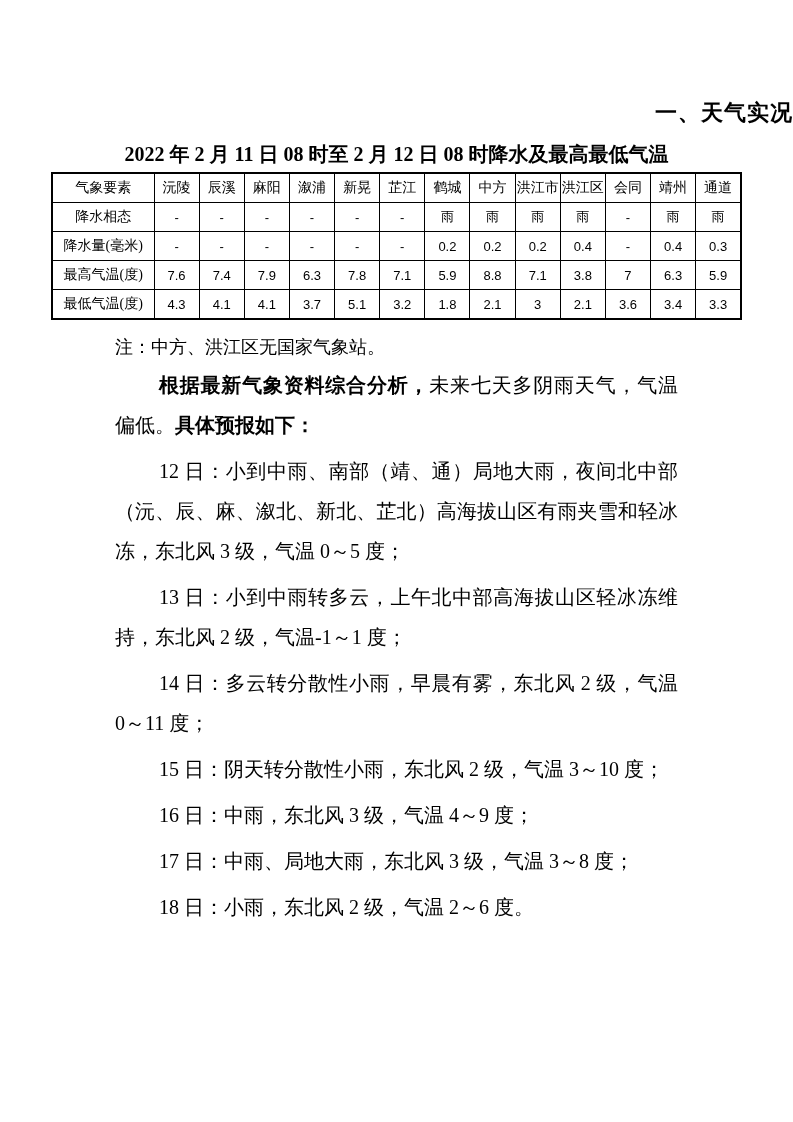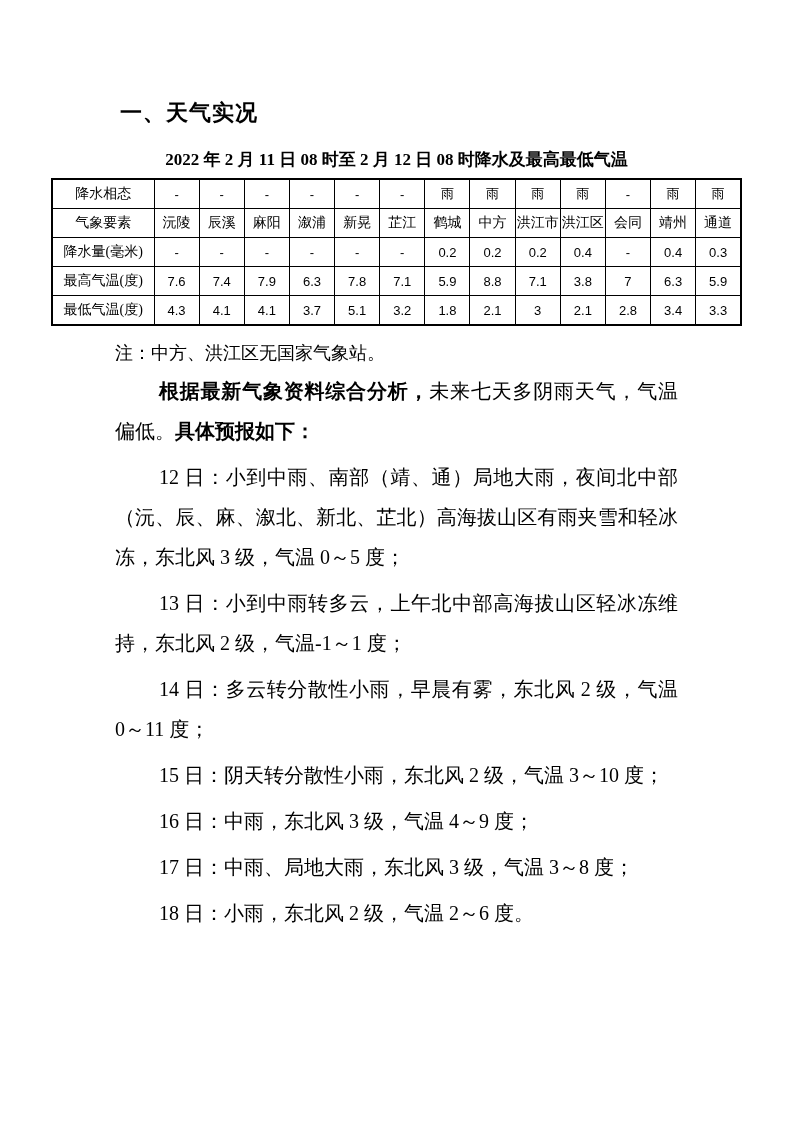--- a/index.html
+++ b/index.html
@@ -19,27 +19,27 @@
     box-sizing: border-box;
   }
   .section-heading {
     font-size: 22px;
     line-height: 26px;
     font-weight: bold;
     margin: 0 0 0 120px;
     font-family: "Liberation Serif", serif;
     letter-spacing: 1px;
   }
-  .heading-1 { margin-top: 100px; }
+  .heading-1 { margin-top: 100px; text-align: right; }
   .heading-2 { margin-top: 40px; }
   .table-caption {
-    margin-top: 23px;
+    margin-top: 17px;
     text-align: center;
     font-weight: bold;
-    font-size: 17px;
+    font-size: 20px;
     line-height: 22px;
     font-family: "Liberation Serif", serif;
   }
   table.weather {
     margin: 7px auto 0 auto;
     width: 691px;
     border-collapse: collapse;
     table-layout: fixed;
     border: 2px solid #000;
   }
@@ -99,53 +99,53 @@
         <col>
         <col>
         <col>
         <col>
         <col>
         <col>
         <col>
         <col>
       </colgroup>
     <tbody>
-        <tr>
-          <td class="label-cell">降水相态</td>
-          <td class="val">-</td>
-          <td class="val">-</td>
-          <td class="val">-</td>
-          <td class="val">-</td>
-          <td class="val">-</td>
-          <td class="val">-</td>
-          <td class="val">雨</td>
-          <td class="val">雨</td>
-          <td class="val">雨</td>
-          <td class="val">雨</td>
-          <td class="val">-</td>
-          <td class="val">雨</td>
-          <td class="val">雨</td>
-        </tr>
         <tr>
           <th>气象要素</th>
           <th>沅陵</th>
           <th>辰溪</th>
           <th>麻阳</th>
           <th>溆浦</th>
           <th>新晃</th>
           <th>芷江</th>
           <th>鹤城</th>
           <th>中方</th>
           <th>洪江市</th>
           <th>洪江区</th>
           <th>会同</th>
           <th>靖州</th>
           <th>通道</th>
         </tr>
         <tr>
+          <td class="label-cell">降水相态</td>
+          <td class="val">-</td>
+          <td class="val">-</td>
+          <td class="val">-</td>
+          <td class="val">-</td>
+          <td class="val">-</td>
+          <td class="val">-</td>
+          <td class="val">雨</td>
+          <td class="val">雨</td>
+          <td class="val">雨</td>
+          <td class="val">雨</td>
+          <td class="val">-</td>
+          <td class="val">雨</td>
+          <td class="val">雨</td>
+        </tr>
+        <tr>
           <td class="label-cell">降水量(毫米)</td>
           <td class="val">-</td>
           <td class="val">-</td>
           <td class="val">-</td>
           <td class="val">-</td>
           <td class="val">-</td>
           <td class="val">-</td>
           <td class="val">0.2</td>
           <td class="val">0.2</td>
           <td class="val">0.2</td>
@@ -175,21 +175,21 @@
           <td class="val">4.3</td>
           <td class="val">4.1</td>
           <td class="val">4.1</td>
           <td class="val">3.7</td>
           <td class="val">5.1</td>
           <td class="val">3.2</td>
           <td class="val">1.8</td>
           <td class="val">2.1</td>
           <td class="val">3</td>
           <td class="val">2.1</td>
-          <td class="val">2.8</td>
+          <td class="val">3.6</td>
           <td class="val">3.4</td>
           <td class="val">3.3</td>
         </tr>
       </tbody>
   </table>
 
   <div class="table-note">注：中方、洪江区无国家气象站。</div>
 
 
   <div class="forecast">

